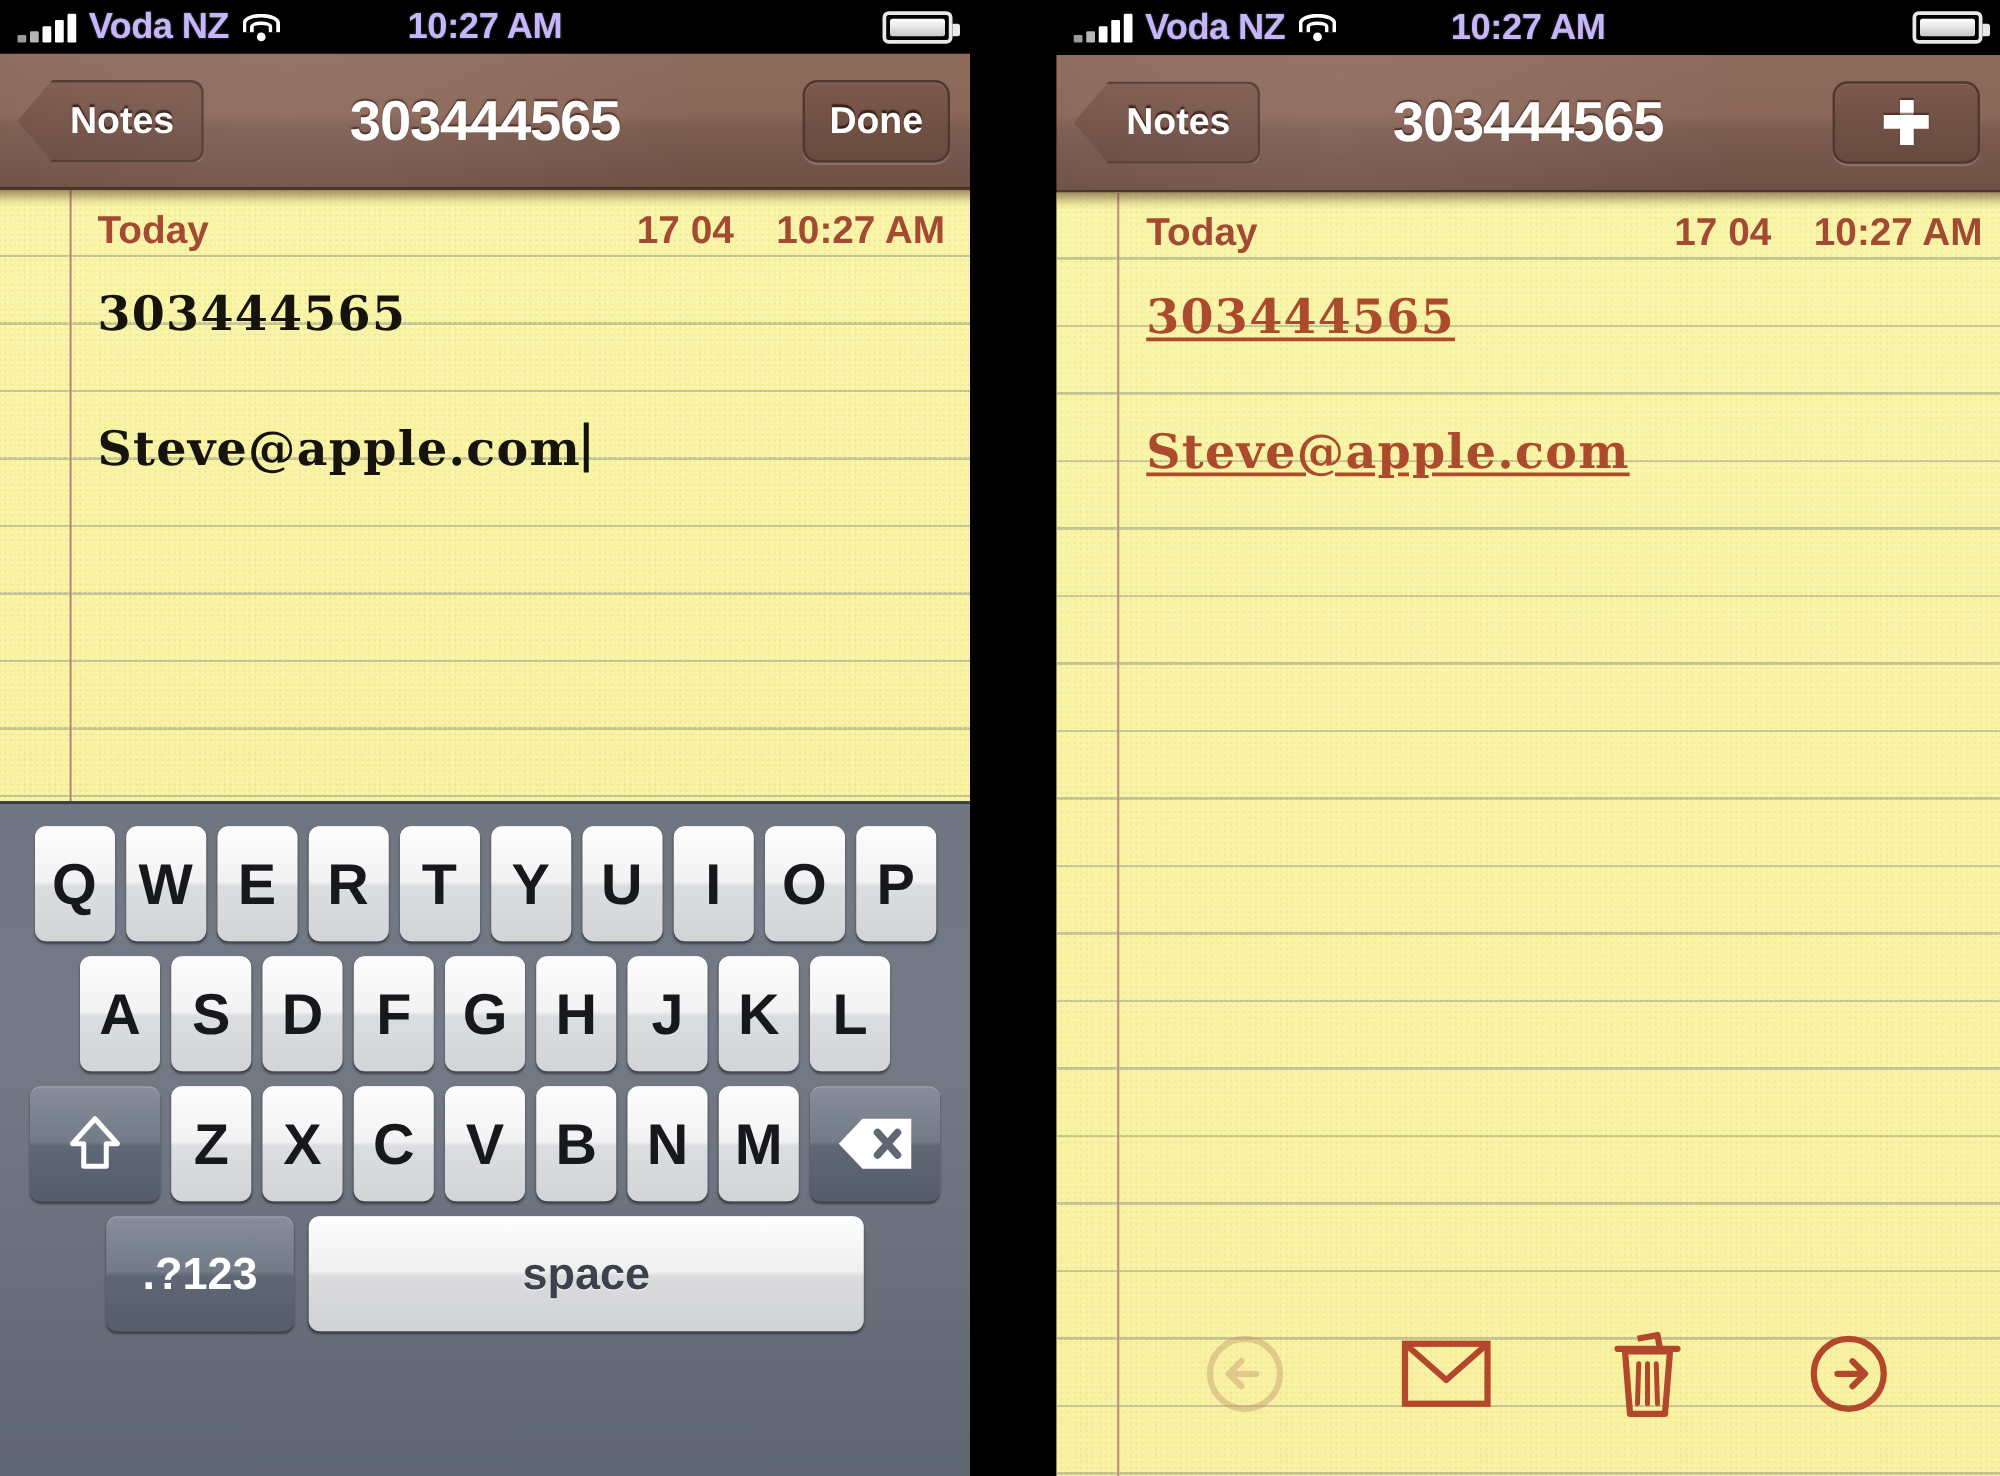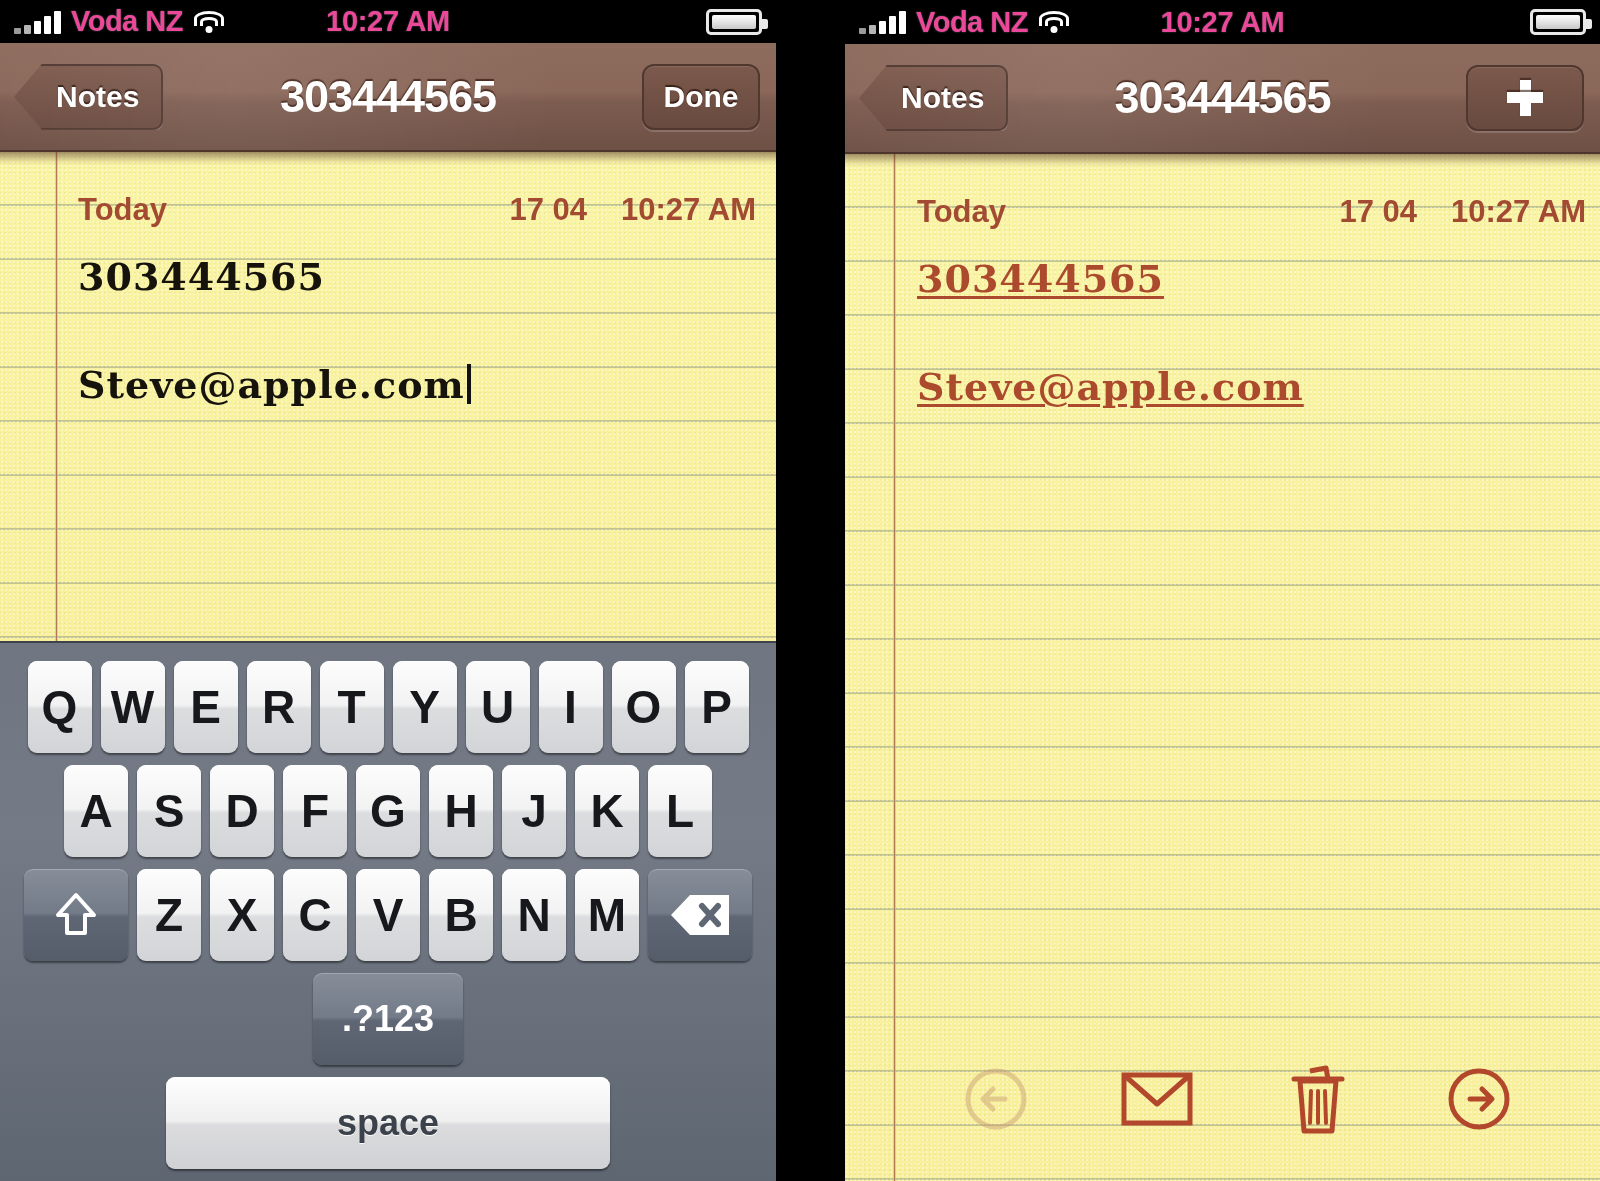--- a/index.html
+++ b/index.html
@@ -7,21 +7,21 @@
               font-family:"Liberation Sans", sans-serif; }
 
   .stage { position:relative; width:1600px; height:1181px; background:#000; }
 
   
   .phone { position:absolute; top:0; height:1181px; overflow:hidden; background:#000; }
   #phone-left  { left:0px;   width:776px; }
   #phone-right { left:845px; width:755px; }
 
   
-  .statusbar { position:relative; height:44px; background:#000; color:#ec4899;
+  .statusbar { position:relative; height:44px; background:#000; color:#c4b5fd;
                display:flex; align-items:center; }
   .sb-left { display:flex; align-items:center; gap:10px; padding-left:14px; }
   .sb-bars { display:flex; align-items:flex-end; gap:3px; height:24px; }
   .sb-bars i { display:block; width:7px; background:#fff; border-radius:1px; }
   .sb-bars i:nth-child(1){height:6px;background:#9a9a9a;}
   .sb-bars i:nth-child(2){height:9px;background:#b5b5b5;}
   .sb-bars i:nth-child(3){height:13px;}
   .sb-bars i:nth-child(4){height:18px;}
   .sb-bars i:nth-child(5){height:23px;}
   .sb-carrier { font-size:29px; font-weight:bold; letter-spacing:-0.5px;
@@ -88,21 +88,21 @@
     background-size:4px 4px, 5px 5px;
     background-position:0 0, 2px 3px; opacity:.55;}
   .paper-top-shadow{position:absolute;top:0;left:0;right:0;height:14px;z-index:3;
     background:linear-gradient(rgba(90,60,40,.55), rgba(150,120,80,.12) 70%, transparent);}
   .margin-line{position:absolute;top:0;bottom:0;width:3px;z-index:2;
     background:linear-gradient(to right,rgba(255,255,255,.4),#b07a55,rgba(255,255,255,.3));}
   #phone-left  .margin-line{left:55px;}
   #phone-right .margin-line{left:48px;}
 
   .note-head{position:relative;z-index:4;display:flex;align-items:baseline;
-    color:#a34a33;font-size:31px;font-weight:bold;padding-top:40px;}
+    color:#a34a33;font-size:31px;font-weight:bold;padding-top:14px;}
   #phone-left  .note-head{padding-left:78px;padding-right:20px;}
   #phone-right .note-head{padding-left:72px;padding-right:14px;}
   .note-head .spacer{flex:1;}
   .note-date{margin-right:34px;}
   .note-time{}
 
   .note-body{position:relative;z-index:4;padding-top:22px;}
   #phone-left  .note-body{padding-left:78px;}
   #phone-right .note-body{padding-left:72px;}
   .note-line{font-family:"DejaVu Serif", serif; font-weight:bold; font-size:38px;
@@ -123,21 +123,21 @@
   .tb-btn.disabled{opacity:.45;}
 
   
   .keyboard{position:relative;height:546px;
     background:linear-gradient(#6f7682 0%, #747b87 35%, #5e6672 100%);
     border-top:2px solid #3d434d;padding-top:18px;}
   .krow{display:flex;justify-content:center;align-items:center;margin-bottom:12px;}
   .krow.r1{gap:9px;}
   .krow.r2{gap:9px;}
   .krow.r3{gap:9px;}
-  .krow.r4{gap:12px;margin-top:6px;flex-direction:column;}
+  .krow.r4{gap:12px;margin-top:6px;}
   .key{width:64px;height:92px;border-radius:9px;
     background:linear-gradient(#fdfdfd 0%, #f2f2f2 48%, #dcdddf 52%, #d2d4d7 100%);
     box-shadow:0 2px 2px rgba(0,0,0,.45), inset 0 1px 0 rgba(255,255,255,.9);
     display:flex;align-items:center;justify-content:center;
     font-size:46px;font-weight:bold;color:#16181c;}
   .key.dark{background:linear-gradient(#878e9a 0%, #737b88 48%, #5f6775 52%, #555d6b 100%);
     color:#fff;box-shadow:0 2px 2px rgba(0,0,0,.45), inset 0 1px 0 rgba(255,255,255,.22);}
   .key.shift{width:104px;}
   .key.back{width:104px;}
   .key.num{width:150px;height:92px;font-size:36px;}

